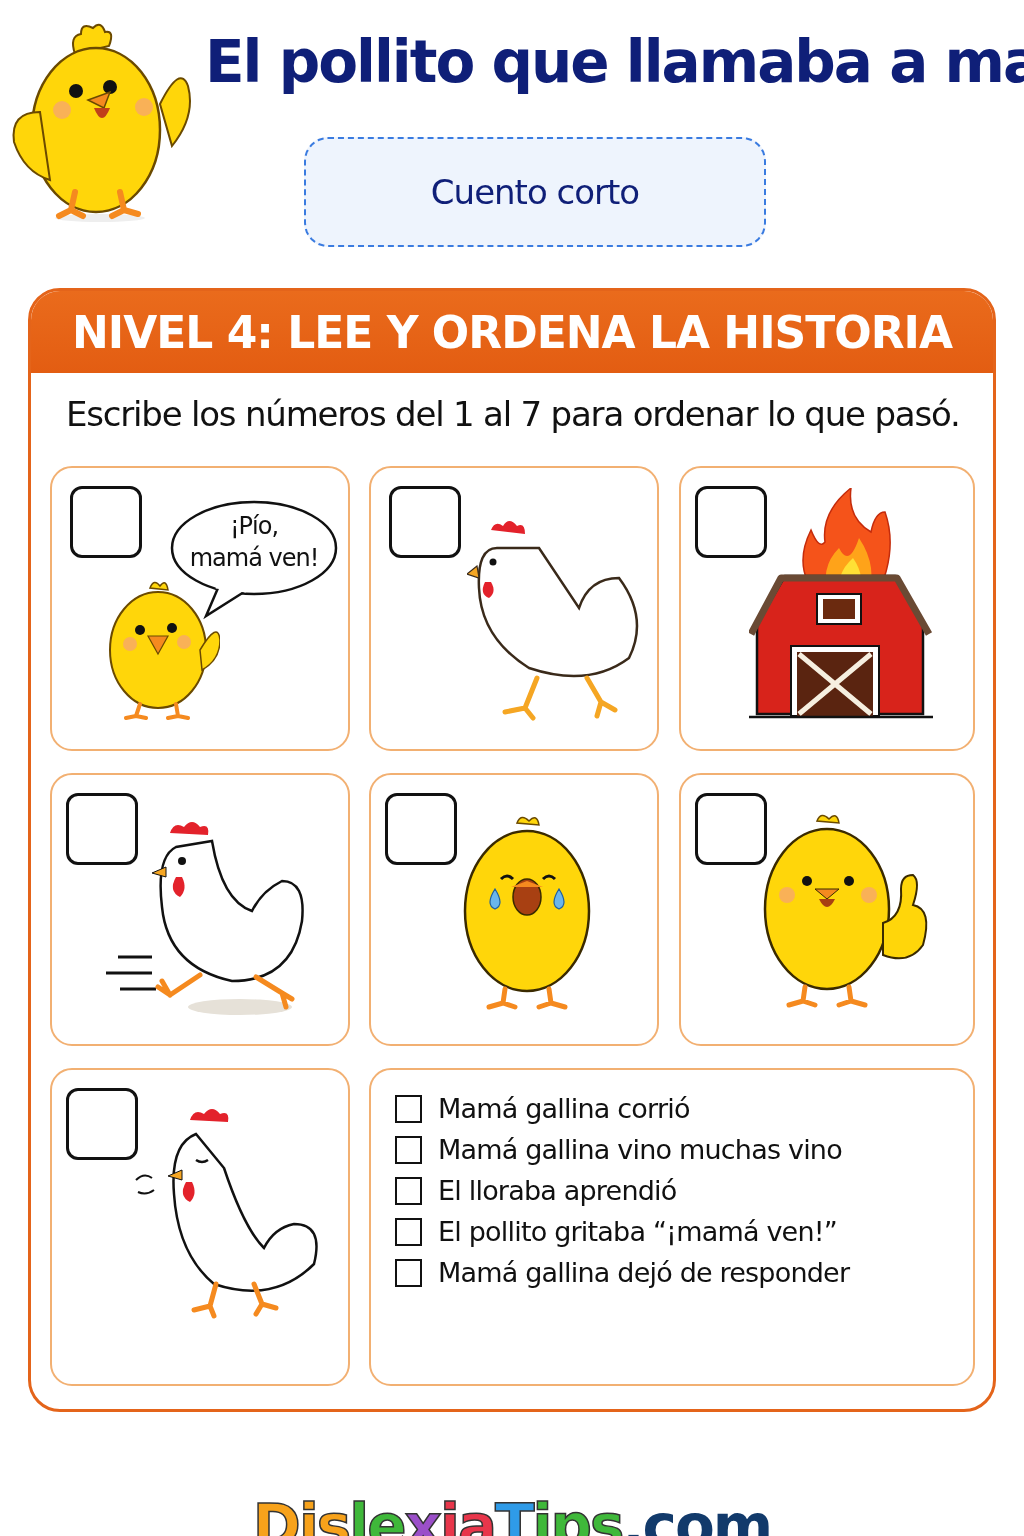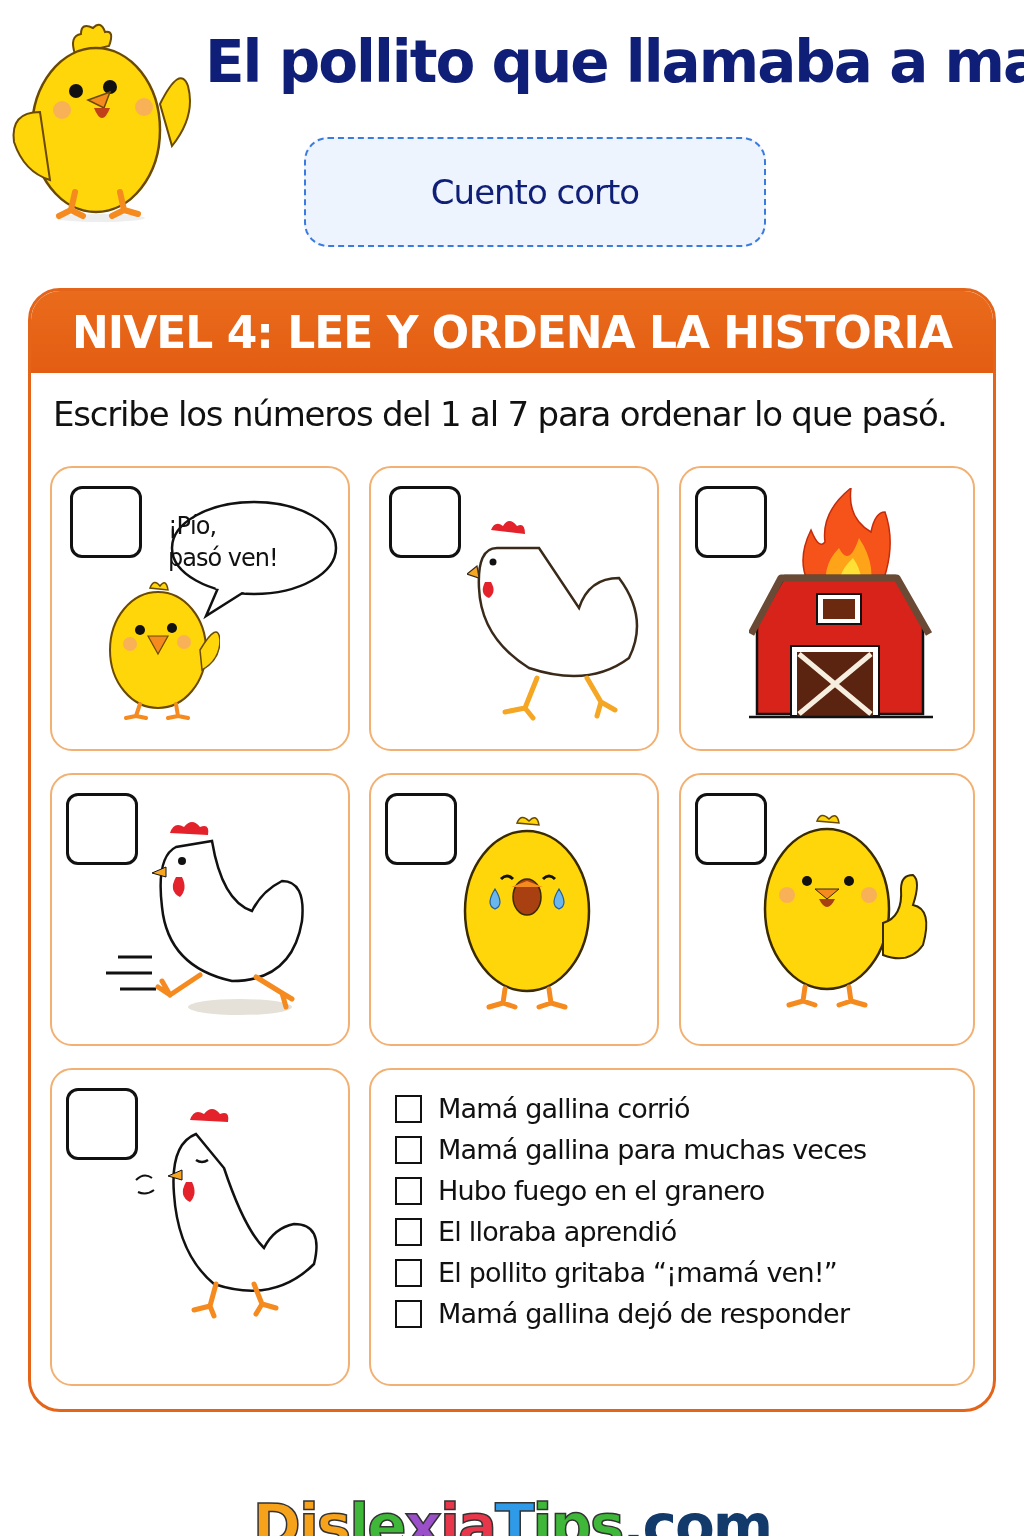--- a/index.html
+++ b/index.html
@@ -2,21 +2,21 @@
 <html><head>
 <meta charset="utf-8">
 <style>
   html,body{margin:0;padding:0;background:#fff;}
   body{width:1024px;height:1536px;position:relative;overflow:hidden;font-family:"Liberation Sans",sans-serif;}
   .abs{position:absolute;}
   .title{left:205px;top:28px;font-family:"DejaVu Sans",sans-serif;font-weight:bold;font-size:58px;color:#0f1f78;letter-spacing:-2px;white-space:nowrap;}
   .subtitle-box{left:304px;top:137px;width:462px;height:110px;border:2.5px dashed #3a7be0;border-radius:24px;background:#eef4fd;box-sizing:border-box;display:flex;flex-direction:column;align-items:center;justify-content:center;color:#0f1f78;font-size:34px;line-height:46px;font-family:"DejaVu Sans",sans-serif;letter-spacing:-1px;}
   .panel{left:28px;top:288px;width:968px;height:1124px;border:3px solid #e4641a;border-radius:32px;box-sizing:border-box;overflow:hidden;background:#fff;}
   .panel-head{height:82px;background:linear-gradient(#ea6b1c,#e35d12);color:#fff;font-weight:bold;font-size:44px;display:flex;align-items:center;justify-content:center;font-family:"DejaVu Sans",sans-serif;letter-spacing:-1px;}
-  .instr{left:53px;top:394px;font-size:34px;color:#111;font-family:"DejaVu Sans",sans-serif;letter-spacing:-1.2px;white-space:nowrap;}
+  .instr{left:66px;top:394px;font-size:34px;color:#111;font-family:"DejaVu Sans",sans-serif;letter-spacing:-1.2px;white-space:nowrap;}
   .card{border:2px solid #f2b072;border-radius:22px;background:#fff;box-sizing:border-box;}
   .numbox{border:3px solid #111;border-radius:12px;background:#fff;box-sizing:border-box;width:72px;height:72px;}
   .opts{padding:18px 4px 0 24px;text-align:center;}
   .opt{display:flex;align-items:center;height:41px;font-size:27px;color:#111;font-family:"DejaVu Sans",sans-serif;letter-spacing:-0.8px;}
   .opt .cb{width:27px;height:28px;border:2px solid #111;box-sizing:border-box;margin-right:16px;flex:none;}
   .footer{left:0;width:1024px;top:1492px;text-align:center;font-family:"DejaVu Sans",sans-serif;font-weight:bold;font-size:58px;letter-spacing:-2px;}
   .footer span{-webkit-text-stroke:1.5px #333;}
   svg{display:block;}
 </style>
 </head>
@@ -52,23 +52,23 @@
 <div class="abs instr">Escribe los números del 1 al 7 para ordenar lo que pasó.</div>
 
 <div class="abs card" style="left:50px;top:466px;width:300px;height:285px;">
   <div class="abs numbox" style="left:18px;top:18px;"></div>
   <div class="abs" style="left:116px;top:30px;">
     <svg width="172" height="122" viewBox="0 0 172 122">
       <ellipse cx="86" cy="50" rx="82" ry="46" fill="#fff" stroke="#111" stroke-width="2.5"></ellipse>
       <path d="M50 90 L38 118 L76 94" fill="#fff" stroke="#111" stroke-width="2.5"></path>
       <path d="M48 88 L78 92" stroke="#fff" stroke-width="5"></path>
     </svg>
-    <div class="abs" style="left:0;top:12px;width:172px;text-align:left;font-size:24px;line-height:32px;color:#111;font-family:'DejaVu Sans',sans-serif;letter-spacing:-1px;">
+    <div class="abs" style="left:0;top:12px;width:172px;text-align:center;font-size:24px;line-height:32px;color:#111;font-family:'DejaVu Sans',sans-serif;letter-spacing:-1px;">
       <div>¡Pío,</div>
-      <div>pasó ven!</div>
+      <div>mamá ven!</div>
     </div>
   </div>
   <div class="abs" style="left:48px;top:112px;">
     <svg width="120" height="140" viewBox="0 0 120 140">
       <path d="M50 8 q4-10 10-2 q6-8 8 4z" fill="#ffd60a" stroke="#6b4a00" stroke-width="1.5"></path>
       <ellipse cx="58" cy="70" rx="48" ry="58" fill="#ffd60a" stroke="#6b4a00" stroke-width="2"></ellipse>
       <path d="M100 70 q18-30 20-10 q0 20-18 30z" fill="#ffd60a" stroke="#6b4a00" stroke-width="1.5"></path>
       <circle cx="40" cy="50" r="5" fill="#111"></circle>
         <circle cx="72" cy="48" r="5" fill="#111"></circle>
       <circle cx="30" cy="64" r="7" fill="#f7a86a" opacity=".8"></circle>
@@ -178,25 +178,21 @@
   </div>
 </div>
 
 <div class="abs card opts" style="left:369px;top:1068px;width:606px;height:318px;">
   <div class="opt">
       <span class="cb"></span>
       <span>Mamá gallina corrió</span>
     </div>
   <div class="opt">
       <span class="cb"></span>
-      <span>Mamá gallina para muchas veces</span>
-    </div>
-  <div class="opt">
-      <span class="cb"></span>
-      <span>Hubo fuego en el granero</span>
+      <span>Mamá gallina vino muchas vino</span>
     </div>
   <div class="opt">
       <span class="cb"></span>
       <span>El lloraba aprendió</span>
     </div>
   <div class="opt">
       <span class="cb"></span>
       <span>El pollito gritaba “¡mamá ven!”</span>
     </div>
   <div class="opt">

